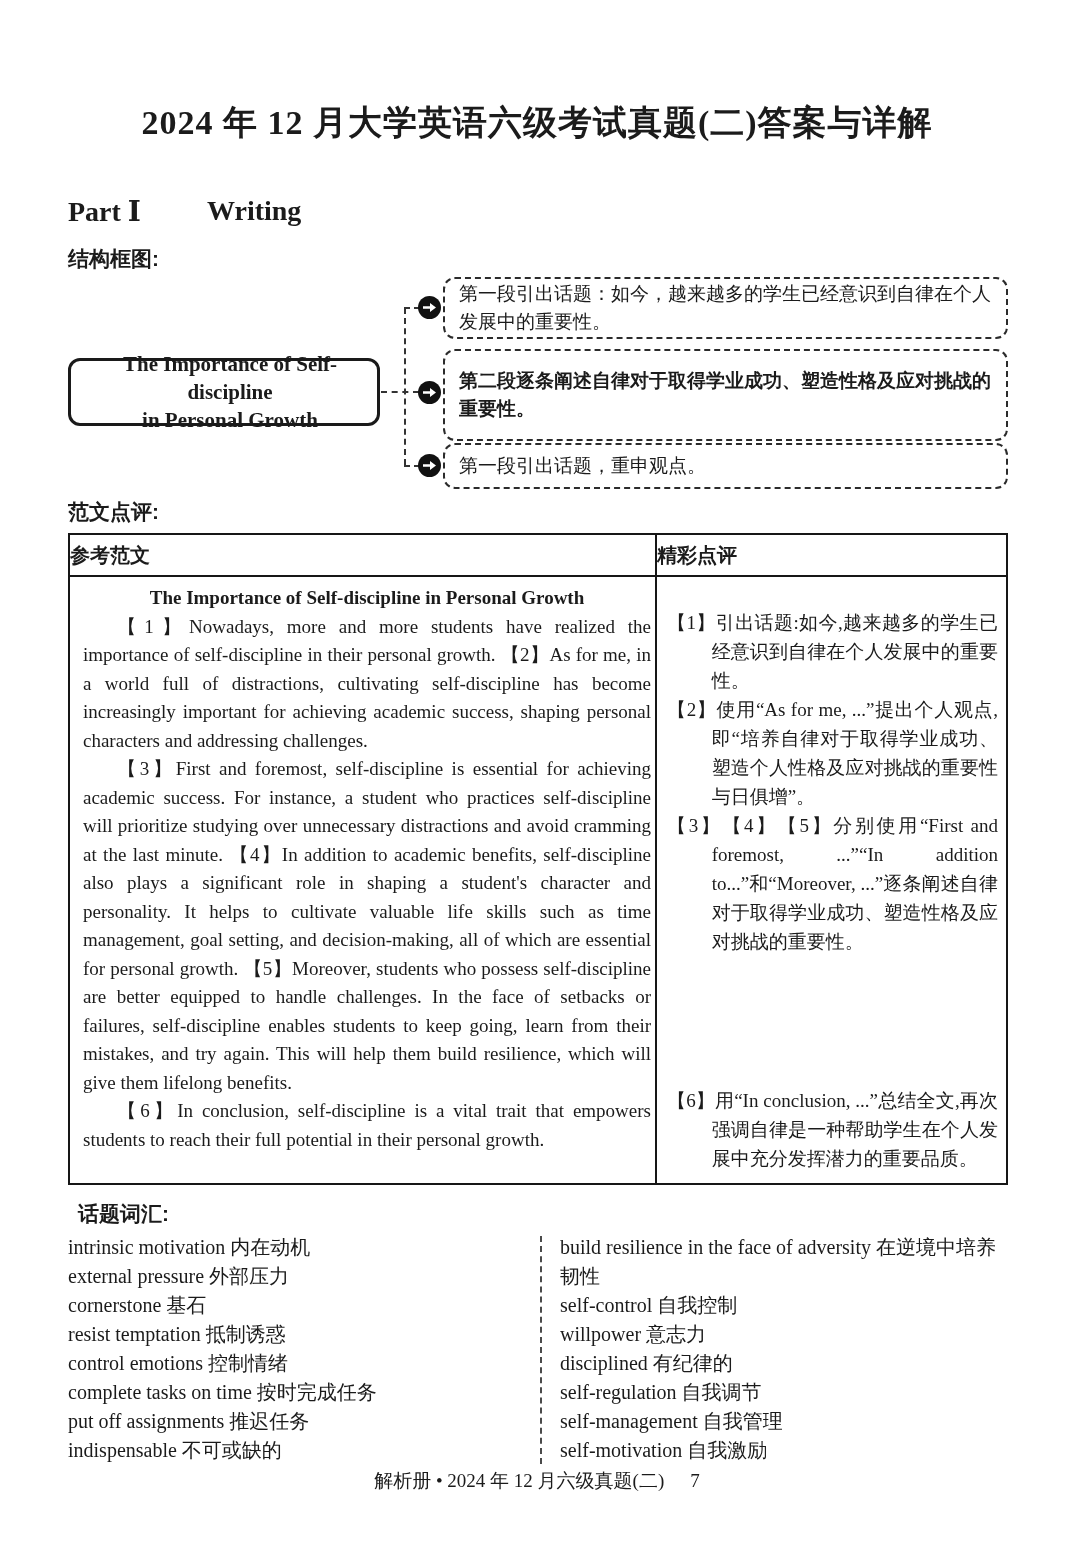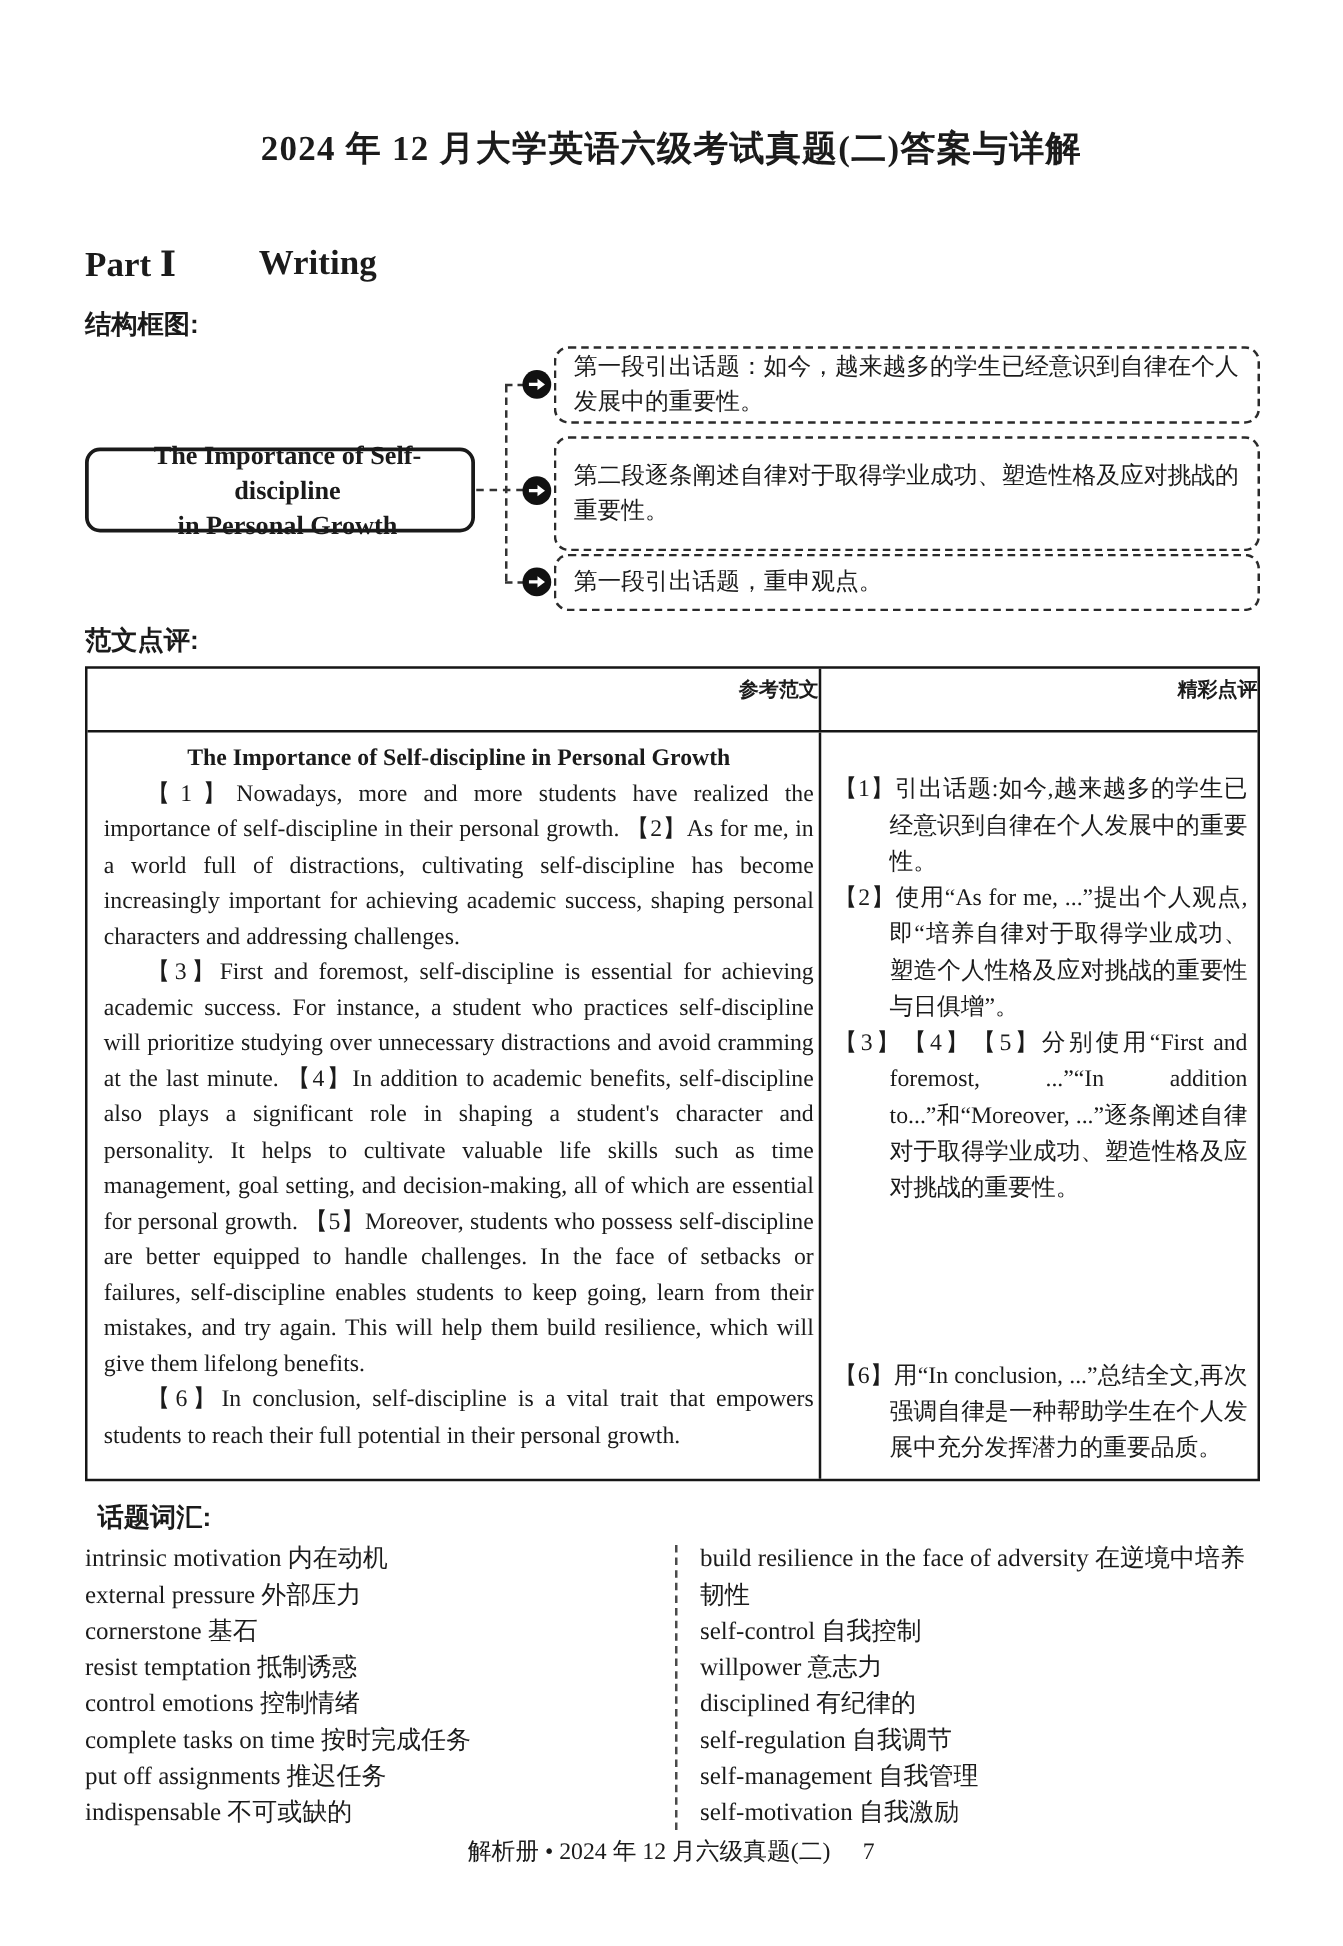--- a/index.html
+++ b/index.html
@@ -6,56 +6,56 @@
   html,body { background:#ffffff; }
   body {
     width:1074px; height:1557px; position:relative;
     color:#1b1b1b;
     font-family:"Liberation Serif","DejaVu Serif",serif;
   }
   .abs { position:absolute; }
 
   
   .doc-title { top:100px; left:0; width:100%; text-align:center;
-    font-size:28px; font-weight:bold; letter-spacing:1px; }
+    font-size:34px; font-weight:bold; letter-spacing:1px; }
   .part-row { top:195px; left:68px; font-size:28px; font-weight:bold; display:flex; }
   .part-name { margin-left:66px; }
   .sec-heading { font-weight:bold; font-size:21px;
     font-family:"Liberation Sans","DejaVu Sans",sans-serif; }
   #h-structure { top:245px; left:68px; }
   #h-review { top:498px; left:68px; }
   #h-vocab { top:1200px; left:78px; }
 
   
   #diagram { top:275px; left:0; width:1074px; height:217px; }
   .topic-box { left:68px; top:83px; width:312px; height:68px;
     border:3px solid #1a1a1a; border-radius:12px;
     display:flex; flex-direction:column; justify-content:center; align-items:center;
     font-weight:bold; font-size:21px; line-height:28px; text-align:center;padding-left:12px; }
   .dbox { left:443px; width:565px; border:2px dashed #2b2b2b; border-radius:12px;
     display:flex; align-items:center; padding:0 14px;
     font-size:19px; line-height:28px; }
   #dbox-0 { top:2px;   height:62px; }
-  #dbox-1 { top:74px;  height:92px; }
+  #dbox-1 { top:74px;  height:92px;font-weight:bold; }
   #dbox-2 { top:168px; height:46px; }
   .conn   { border-top:2px dashed #333; height:0; }
   #conn-v { left:404px; top:33px; height:157px; width:0; border-left:2px dashed #333; }
   #conn-main { left:381px; top:116px; width:38px; }
   #conn-s1   { left:404px; top:32px;  width:16px; }
   #conn-s3   { left:404px; top:190px; width:16px; }
   .arrow-node { width:23px; height:23px; border-radius:50%; background:#111;
     left:418px; display:flex; align-items:center; justify-content:center; }
   #arrow-0 { top:21px; } #arrow-1 { top:106px; } #arrow-2 { top:179px; }
 
   
   #review-table { top:533px; left:68px; width:940px; height:652px;
     border:2.5px solid #161616; display:flex; flex-direction:column; background:#fff; }
   .thead { display:flex; border-bottom:2px solid #161616; }
   .th { font-family:"Liberation Sans","DejaVu Sans",sans-serif; font-weight:bold;
-    font-size:16px; text-align:right; padding:7px 0 21px; }
+    font-size:20px; text-align:left; padding:7px 0 6px; }
   .th-essay { width:587px; border-right:2px solid #161616; }
   .th-comment { flex:1; }
   .tbody { display:flex; flex:1; min-height:0; }
   .cell-essay { width:587px; border-right:2px solid #161616;
     padding:7px 4px 6px 13px; font-size:19px; line-height:28.5px; }
   .essay-title { text-align:center; font-weight:bold; }
   .para { text-align:justify; text-indent:1.8em; }
   .cell-comment { flex:1; padding:31px 8px 10px 10px; font-size:19px; line-height:29px;
     display:flex; flex-direction:column; }
   .comment-item { padding-left:2.35em; text-indent:-2.35em; text-align:justify; }

